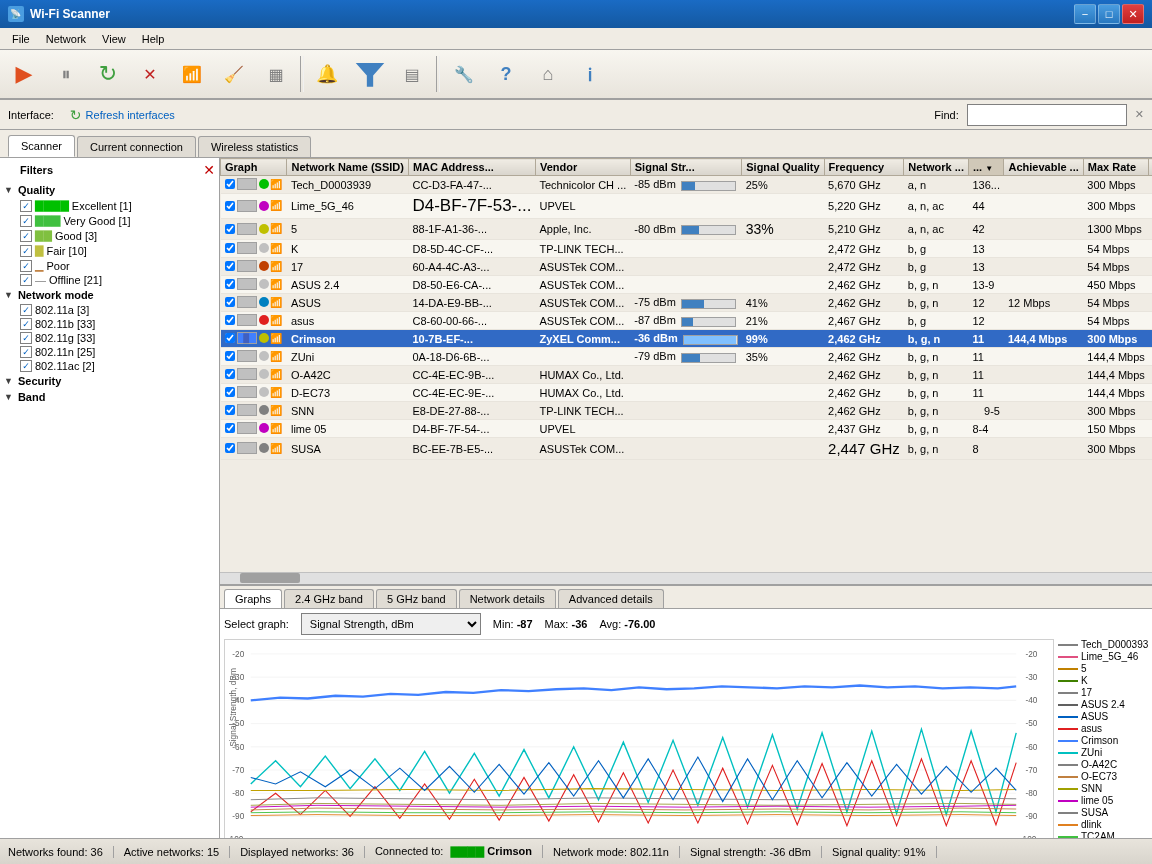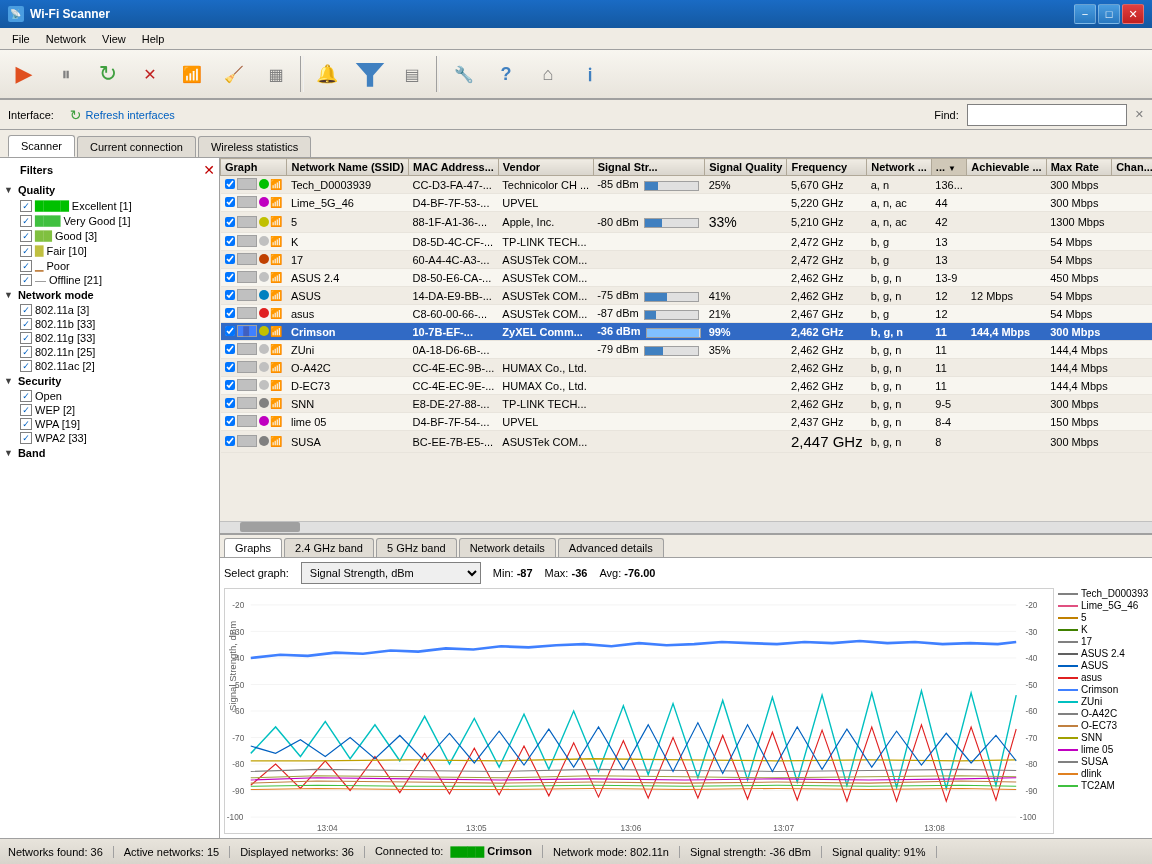--- a/index.html
+++ b/index.html
@@ -56,21 +56,21 @@
     
     .table-area { flex: 1; overflow: hidden; display: flex; flex-direction: column; }
     .network-table-container { flex: 1; overflow: auto; }
     .network-table { width: 100%; border-collapse: collapse; font-size: 11px; }
     .network-table th { background: linear-gradient(to bottom, #f0ece4, #d8d4cc); border: 1px solid #b0a898; padding: 2px 4px; text-align: left; white-space: nowrap; position: sticky; top: 0; z-index: 1; }
     .network-table td { border-bottom: 1px solid #e8e4dc; padding: 2px 4px; white-space: nowrap; }
     .network-table tr.selected { background: #316ac5; color: white; font-weight: bold; }
     .network-table tr.alt { background: #f8f6f0; }
     
     
-    .graphs-area { height: 305px; border-top: 2px solid #a0a0a0; background: white; display: flex; flex-direction: column; }
+    .graphs-area { height: 254px; border-top: 2px solid #a0a0a0; background: white; display: flex; flex-direction: column; }
     .graph-tabs { display: flex; background: #f0ece4; border-bottom: 1px solid #a0a0a0; padding: 3px 4px 0; }
     .graph-tab { padding: 3px 10px; border: 1px solid #a0a0a0; background: #e0dcd4; cursor: pointer; font-size: 11px; margin-right: 2px; border-bottom: none; border-radius: 3px 3px 0 0; }
     .graph-tab.active { background: white; }
     .graph-content { flex: 1; padding: 4px; display: flex; flex-direction: column; }
     .graph-controls { display: flex; align-items: center; gap: 12px; margin-bottom: 4px; font-size: 11px; }
     .graph-select { height: 22px; border: 1px solid #808080; padding: 0 4px; font-size: 11px; width: 180px; }
     .graph-main { display: flex; flex: 1; gap: 4px; }
     .graph-svg-area { flex: 1; background: white; border: 1px solid #d0d0d0; position: relative; overflow: hidden; }
     .graph-legend { width: 90px; font-size: 10px; overflow-y: auto; display: flex; flex-direction: column; gap: 1px; }
     .legend-item { display: flex; align-items: center; gap: 3px; }
@@ -247,38 +247,20 @@
           <div class="checkbox checked"></div>
           <span class="tree-item-label">802.11ac [2]</span>
         </div>
       </div>
     </div>
 
     <div class="tree-group">
       <div class="group-header">
         <span class="tree-expand">▼</span>
         <span>Security</span>
-      </div>
-      <div class="tree-children">
-        <div class="tree-item">
-          <div class="checkbox checked"></div>
-          <span class="tree-item-label">Open</span>
-        </div>
-        <div class="tree-item">
-          <div class="checkbox checked"></div>
-          <span class="tree-item-label">WEP [2]</span>
-        </div>
-        <div class="tree-item">
-          <div class="checkbox checked"></div>
-          <span class="tree-item-label">WPA [19]</span>
-        </div>
-        <div class="tree-item">
-          <div class="checkbox checked"></div>
-          <span class="tree-item-label">WPA2 [33]</span>
-        </div>
       </div>
     </div>
 
     <div class="tree-group">
       <div class="group-header">
         <span class="tree-expand">▼</span>
         <span>Band</span>
       </div>
     </div>
   </div>
@@ -330,21 +312,21 @@
             <tr class="alt">
       <td>
         <span style="display:inline-flex;align-items:center;gap:2px;">
           <input type="checkbox" checked="" style="width: 10px; height: 10px;">
           <span style="display:inline-block;width:20px;height:12px;background:#c0c0c0;border:1px solid #a0a0a0;font-size:8px;text-align:center;line-height:12px;color:#4060c0;"></span>
           <span style="display:inline-block;width:10px;height:10px;border-radius:50%;background:#c000c0;"></span>
           <span style="color:#606060;font-size:10px;">📶</span>
         </span>
       </td>
       <td style="font-size:11px;">Lime_5G_46</td>
-      <td style="font-size:11px;margin-left:20px;">D4-BF-7F-53-...</td>
+      <td style="font-size:17px;margin-left:20px;">D4-BF-7F-53-...</td>
       <td style="font-size:11px;">UPVEL</td>
       <td style="font-size:11px;"></td>
       <td style="font-size:11px;"></td>
       <td style="font-size:11px;">5,220 GHz</td>
       <td style="font-size:11px;">a, n, ac</td>
       <td style="font-size:11px;">44</td>
       <td style="font-size:11px;"></td>
       <td style="font-size:11px;">300 Mbps</td>
       <td style="font-size:11px;"></td>
     </tr>
@@ -582,21 +564,21 @@
           <span style="color:#606060;font-size:10px;">📶</span>
         </span>
       </td>
       <td style="font-size:11px;">SNN</td>
       <td style="font-size:11px;">E8-DE-27-88-...</td>
       <td style="font-size:11px;">TP-LINK TECH...</td>
       <td style="font-size:11px;"></td>
       <td style="font-size:11px;"></td>
       <td style="font-size:11px;">2,462 GHz</td>
       <td style="font-size:11px;">b, g, n</td>
-      <td style="font-size:11px;">9-5</td>
+      <td style="font-size:11px;text-align:right;">9-5</td>
       <td style="font-size:11px;"></td>
       <td style="font-size:11px;">300 Mbps</td>
       <td style="font-size:11px;"></td>
     </tr>
             <tr class="alt">
       <td>
         <span style="display:inline-flex;align-items:center;gap:2px;">
           <input type="checkbox" checked="" style="width: 10px; height: 10px;">
           <span style="display:inline-block;width:20px;height:12px;background:#c0c0c0;border:1px solid #a0a0a0;font-size:8px;text-align:center;line-height:12px;color:#4060c0;"></span>
           <span style="display:inline-block;width:10px;height:10px;border-radius:50%;background:#c000c0;"></span>

